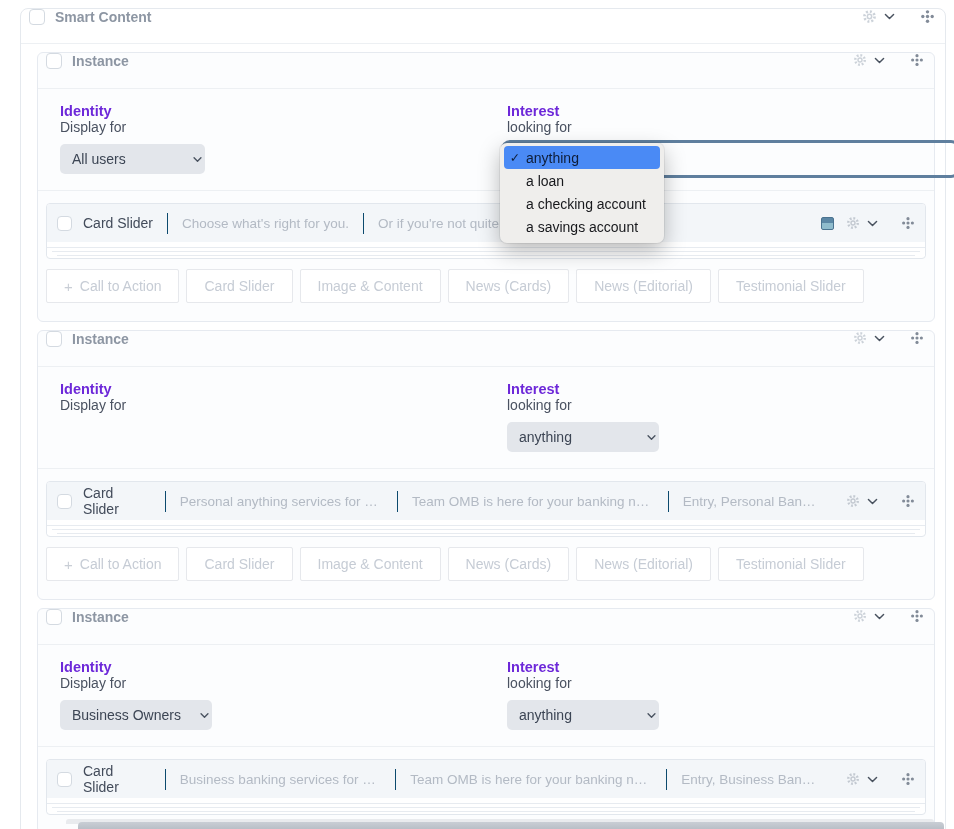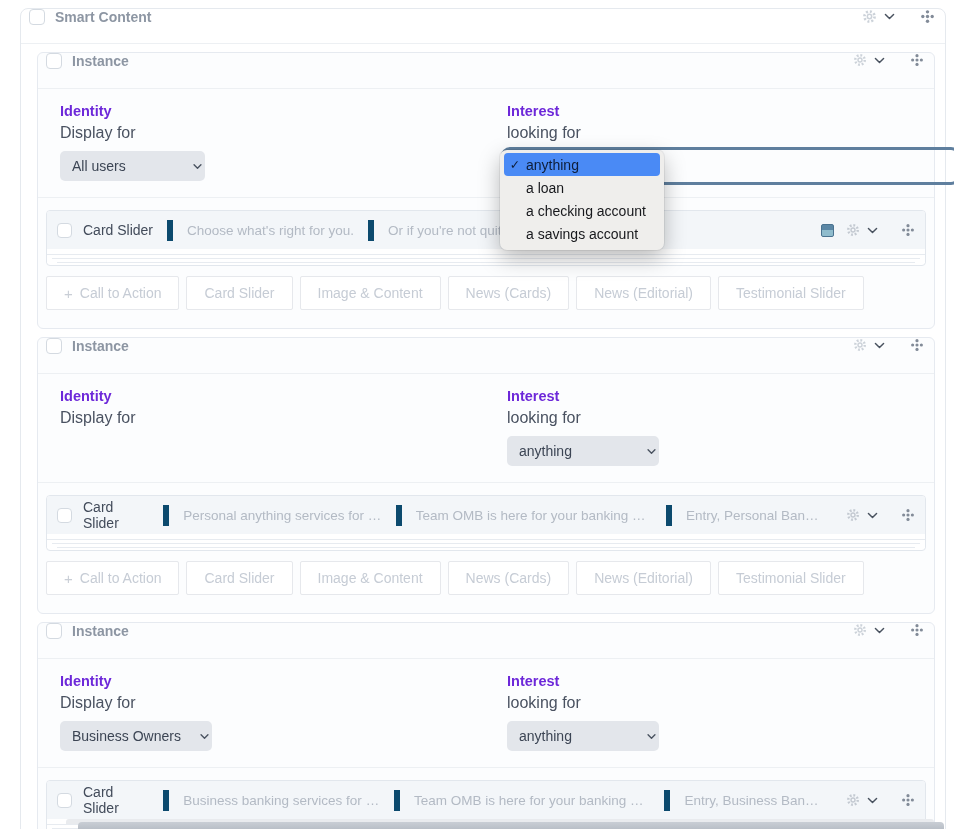--- a/index.html
+++ b/index.html
@@ -29,21 +29,21 @@
   .chev svg { color:#49525f; }
   .dots svg { color:#828b98; }
 
   
   .instance { margin:8px 10px 8px 16px; background:#fcfdfe; border:1px solid #e6eaf0;
     border-radius:6px; padding-bottom:18px; }
   .instance .panel-header { height:35px; }
   .inst-body { display:flex; padding:8px 0 0 22px; }
   .col { width:447px; flex:none; }
   .col .heading { font-size:14.5px; font-weight:700; color:#6d28d9; margin-top:6px; }
-  .col .sublabel { font-size:16px; color:#4a5261; margin-top:5px; }
+  .col .sublabel { font-size:14px; color:#4a5261; }
   .select { margin-top:9px; height:30px; background:#e3e6eb; border-radius:5px;
     display:flex; align-items:center; justify-content:space-between;
     padding:0 2px 0 12px; font-size:14px; color:#3c4554; cursor:default; }
   .select .schev svg { color:#4a5360; }
   .w145 { width:145px; } .w152 { width:152px; }
   .inst-div { height:1px; background:#edf0f3; margin-top:16px; }
 
   
   .sel-wrap { position:relative; margin-top:9px; }
   .sel-wrap .select { margin-top:0; }
@@ -56,21 +56,21 @@
     border-radius:4px; font-size:14px; color:#17181c; }
   .menu-item .check { width:22px; text-align:center; font-size:12.5px; font-weight:700; }
   .menu-item.selected { background:#4a8af5; color:#0e1d38; }
 
   
   .card-panel { margin:12px 8px 0; border:1px solid #e2e7ed; border-radius:4px;
     background:#fff; overflow:hidden; }
   .card-row { height:38px; background:#f3f6f9; display:flex; align-items:center;
     padding:0 10px; }
   .card-row .clabel { font-size:14px; font-weight:500; color:#424b5a; margin:0 14px 0 11px; }
-  .cfield { font-size:13.5px; color:#b3bac4; border-left:6px solid #0c4a6e;
+  .cfield { font-size:13.5px; color:#b3bac4; border-left:1px solid #0c4a6e;
     padding:3px 14px; white-space:nowrap; overflow:hidden; text-overflow:ellipsis; }
   .cfield.grow { flex:0 1 auto; }
   .card-row .spacer { flex:1; }
   .crow-icons { display:flex; align-items:center; flex:none; padding-left:10px; }
   .thumb { width:13px; height:13px; border:1px solid #4a7390; border-radius:2px;
     background:linear-gradient(#5b87a5 0 5px, #8fbccd 5px 100%); margin-right:12px; }
   .crow-icons .gear { margin-right:6px; }
   .crow-icons .chev { margin-right:22px; }
   .card-stack { background:#fff; padding-top:5px; }
   .card-stack .line { height:1px; background:#e7ebf0; margin-bottom:3px; }

